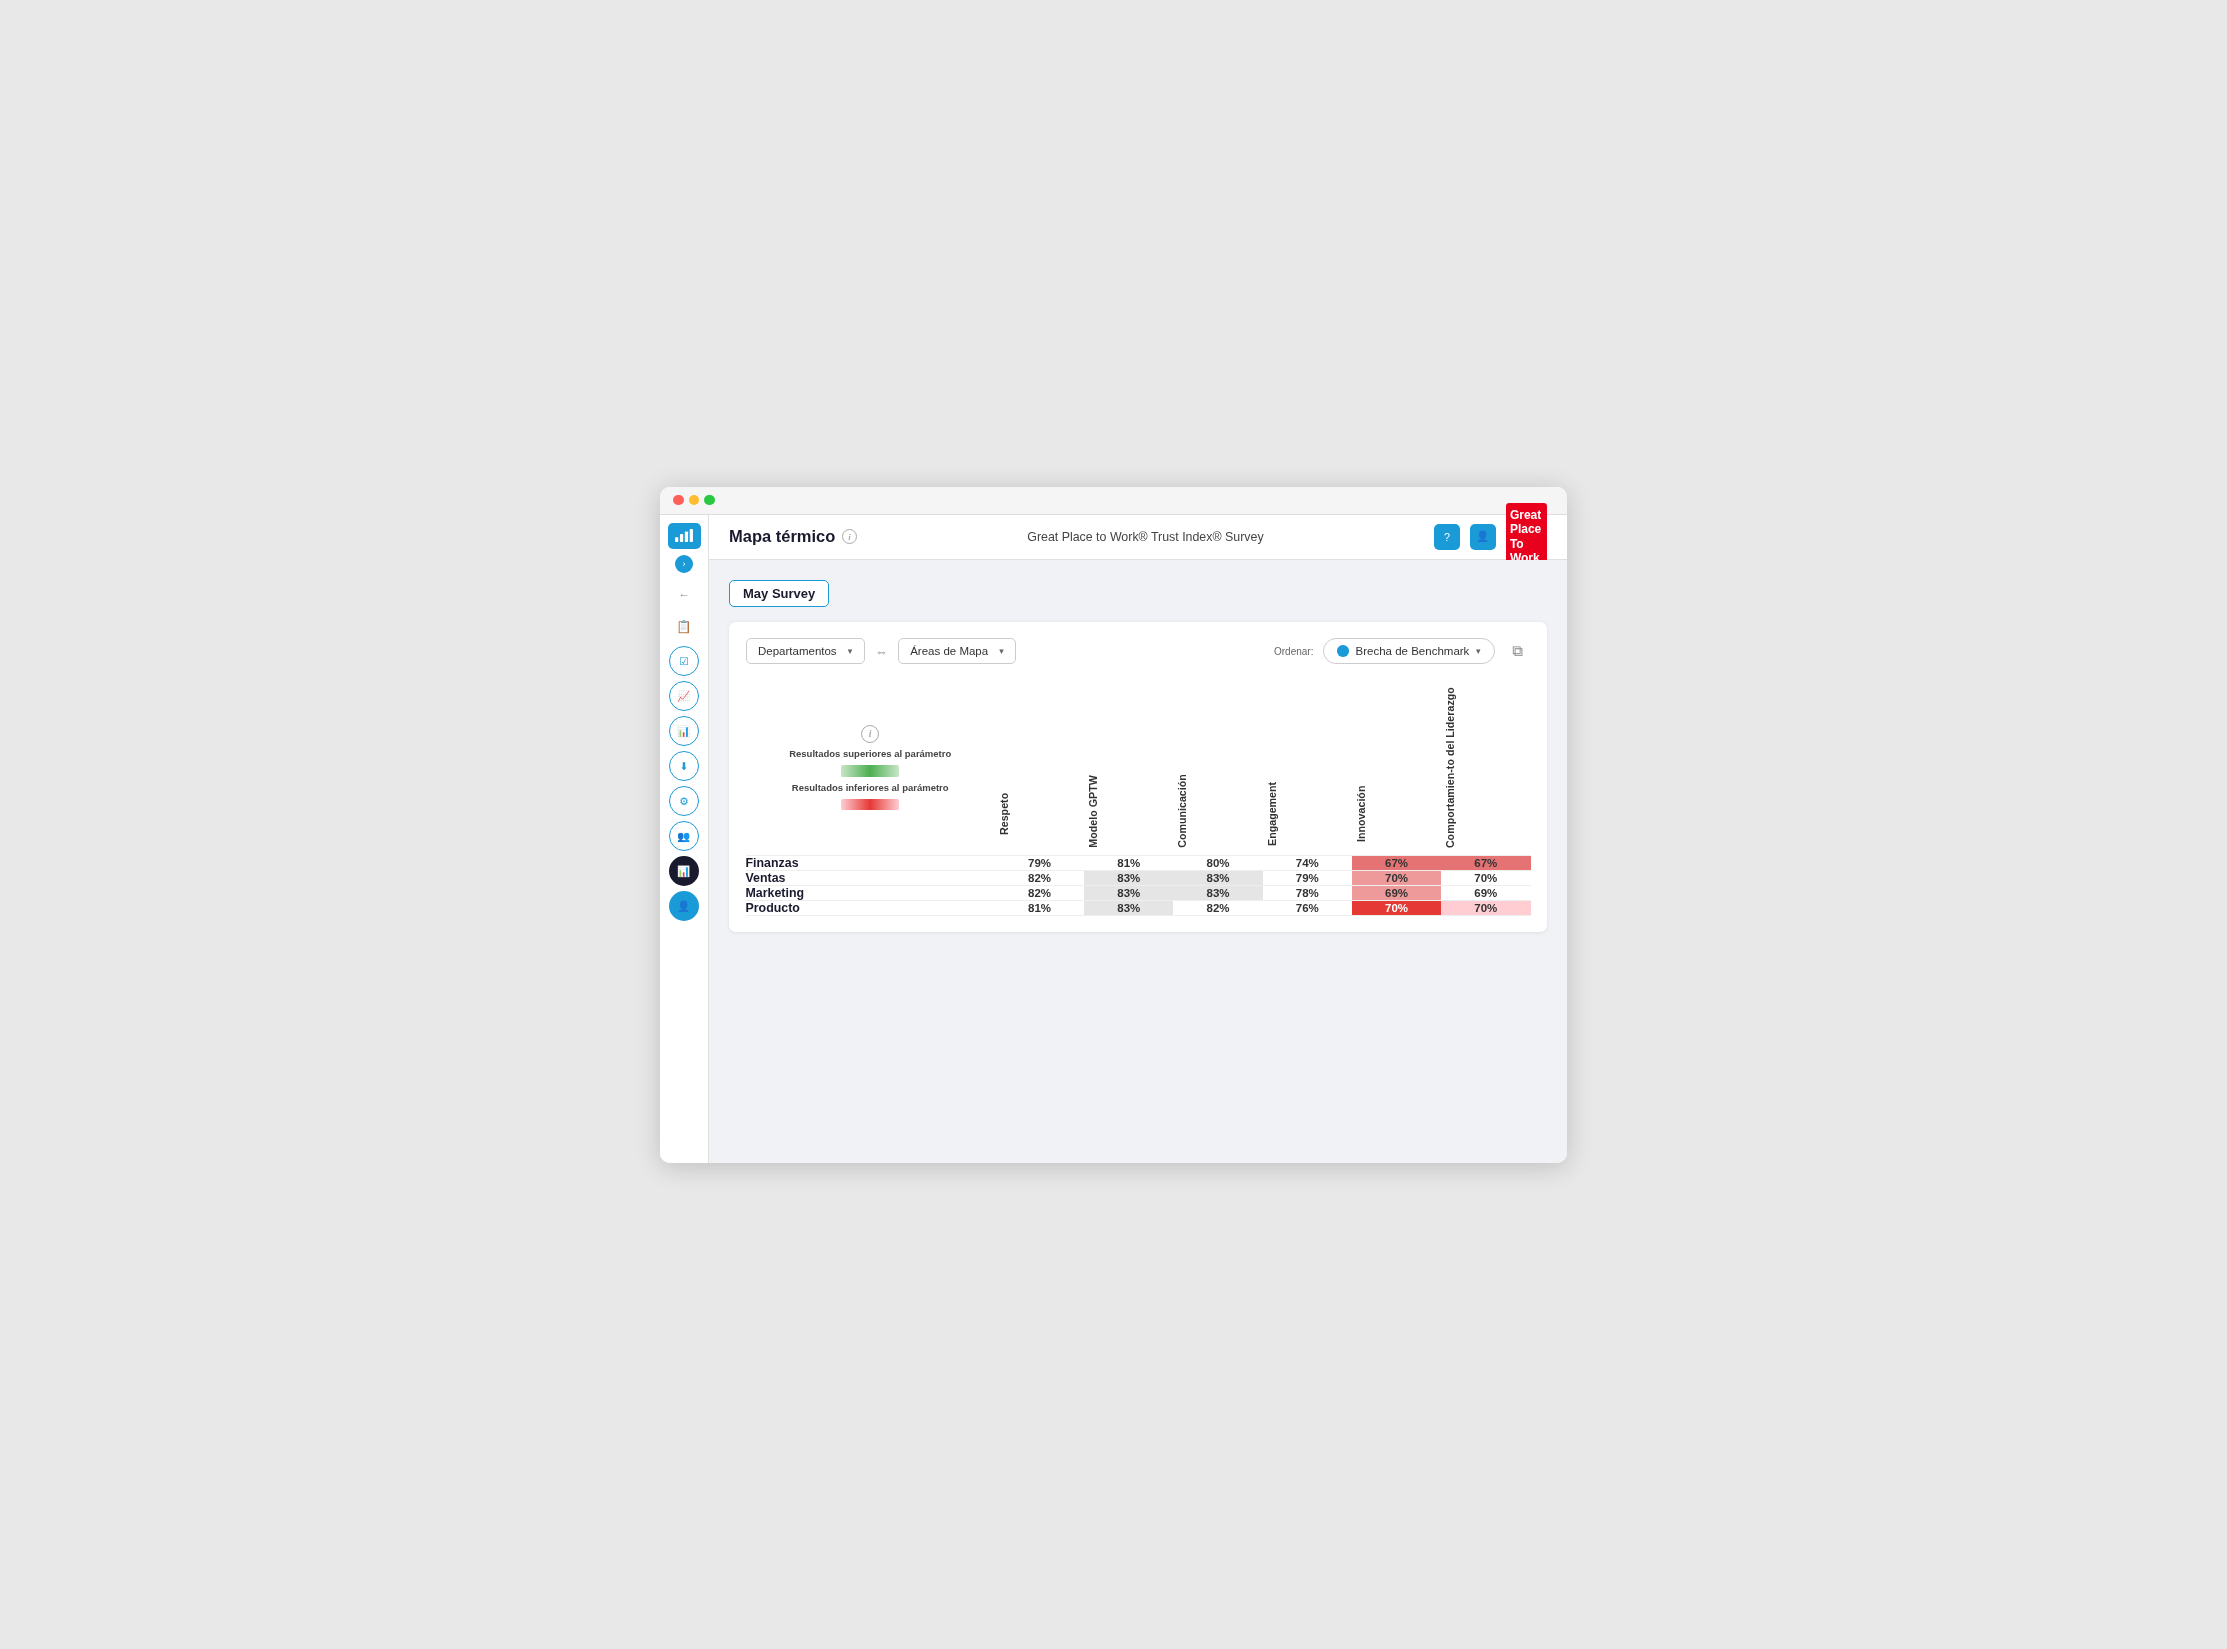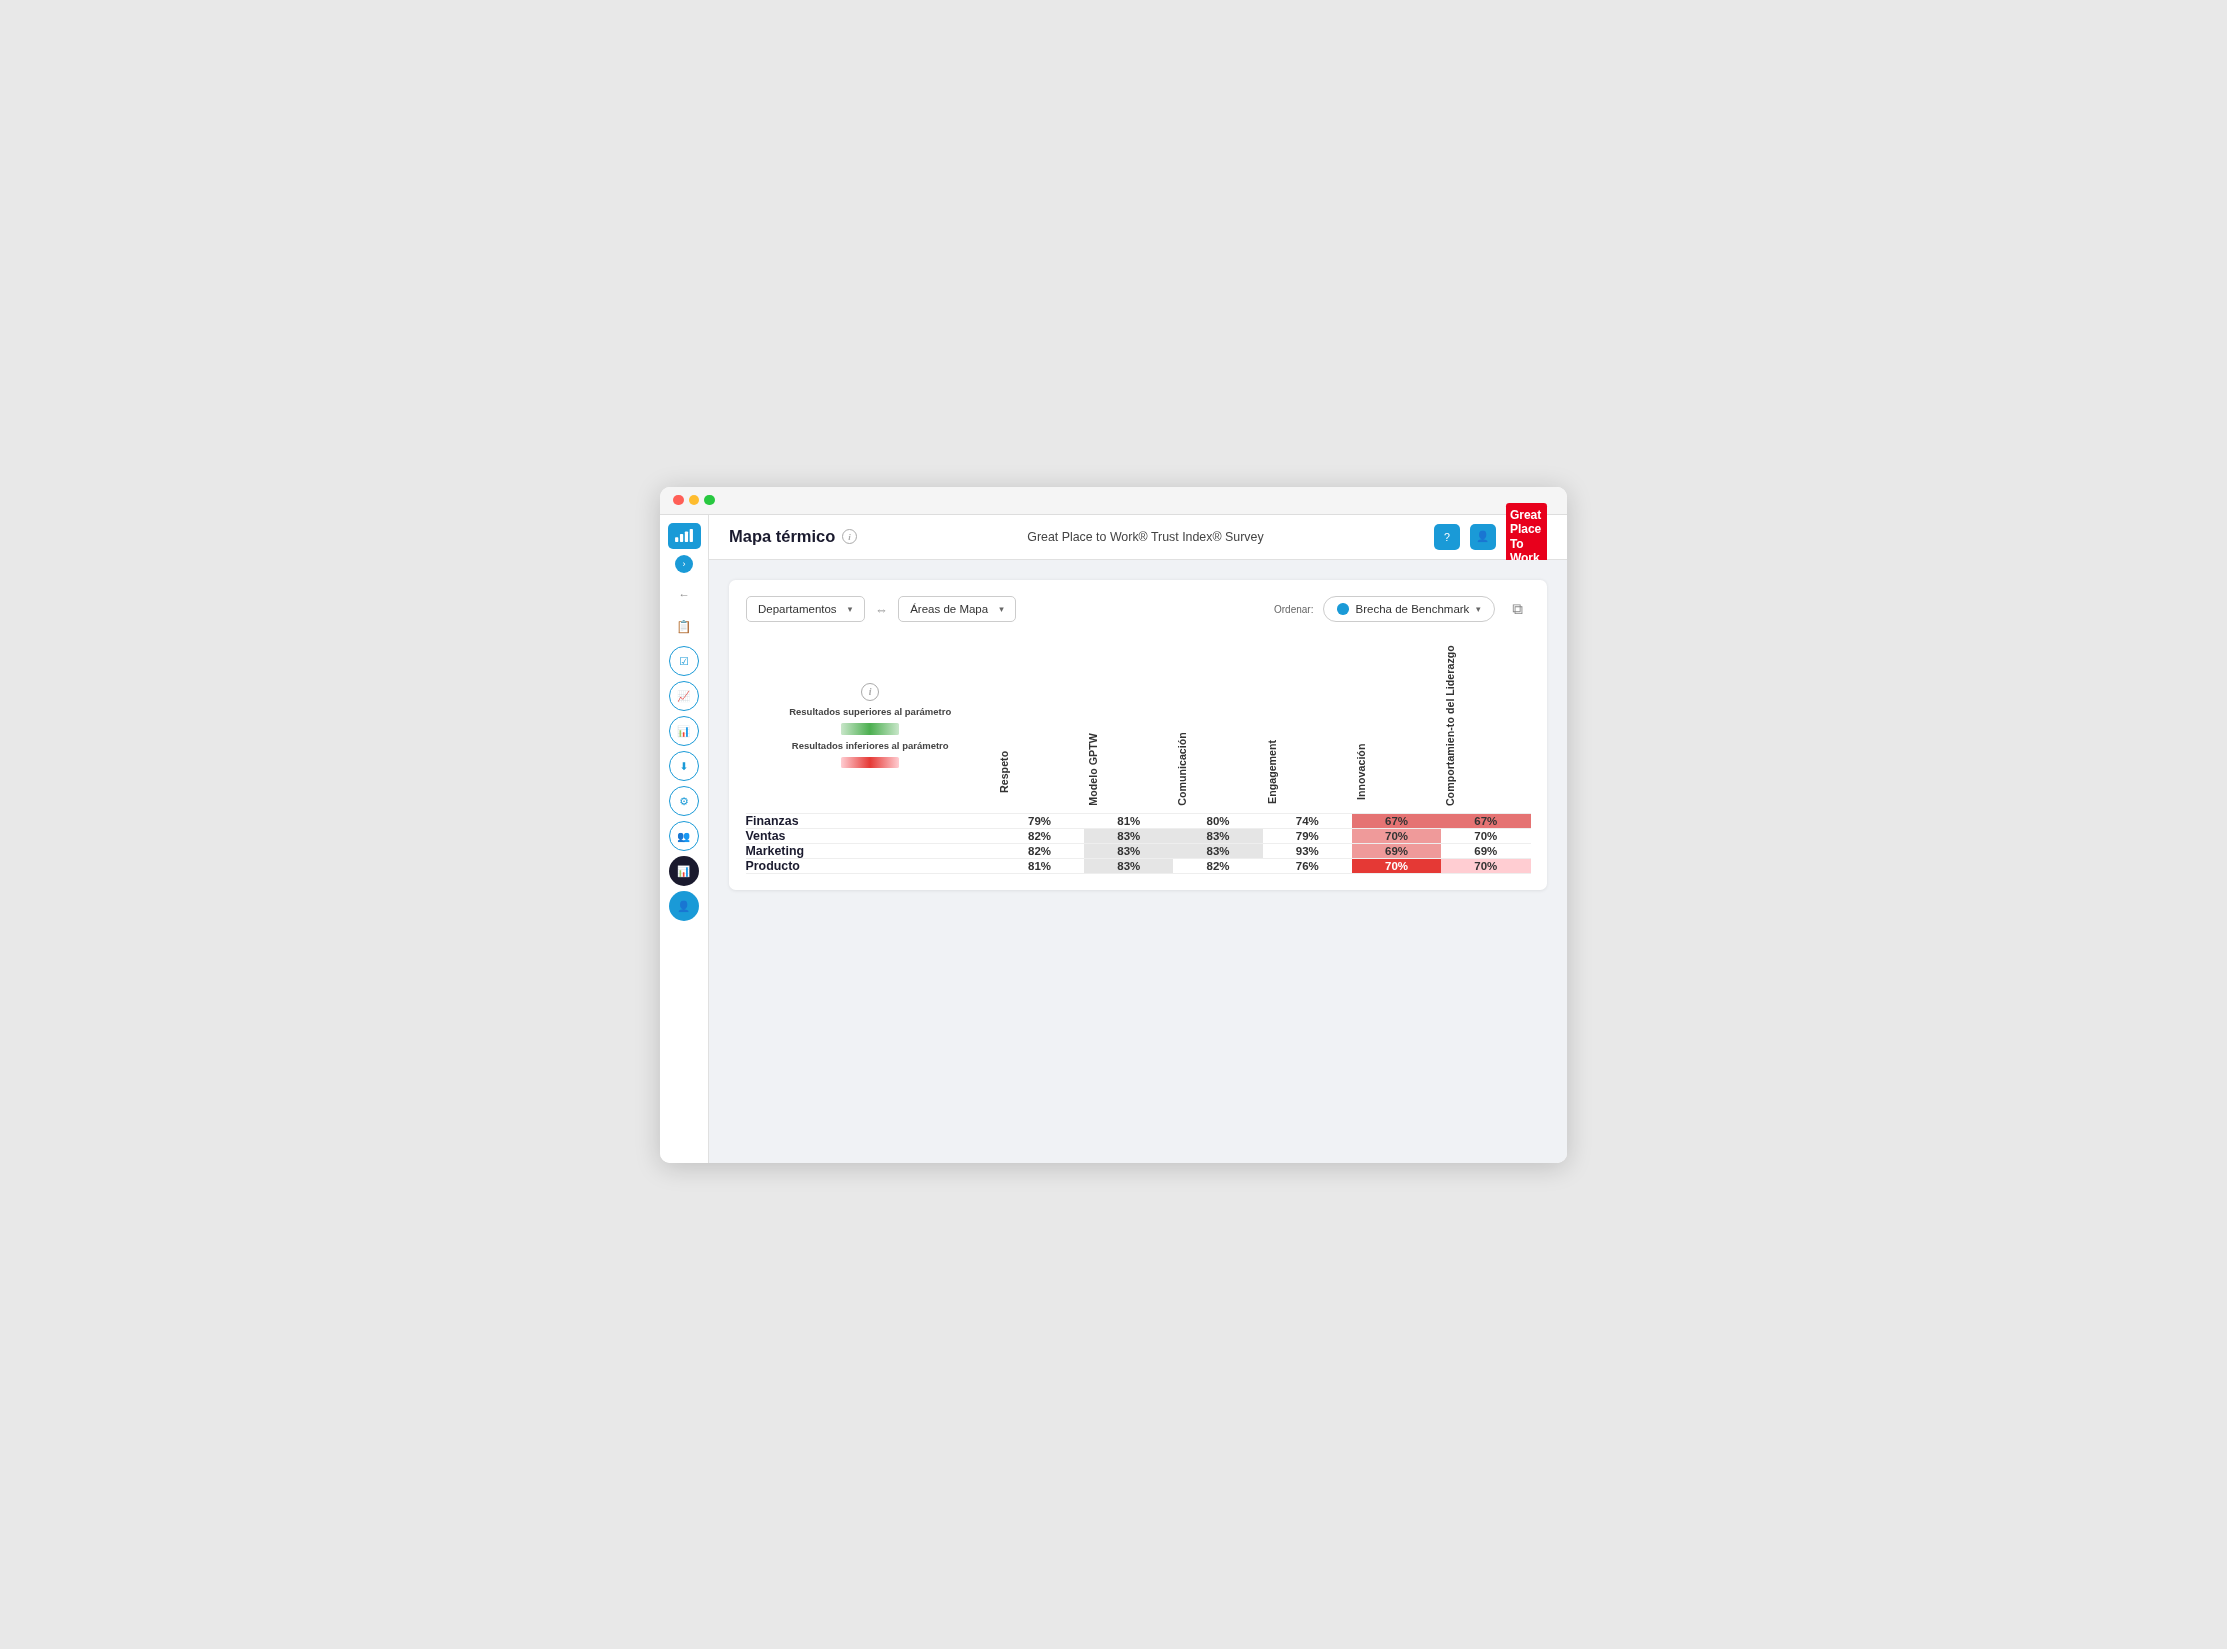--- a/index.html
+++ b/index.html
@@ -425,20 +425,25 @@
           </div>
           <div class="action-icon">
             <span>👤</span>
           </div>
           <div class="gptw-logo">Great<br>Place<br>To<br>Work.</div>
         </div>
       </div>
 
       <div class="main-content">
 
+        <div>
+          <div class="survey-tag">
+            <span>May Survey</span>
+          </div>
+        </div>
 
         <div class="heatmap-card">
 
           <div class="filter-row">
             <div class="filter-select">
               <span>Departamentos</span>
               <span class="chevron">▾</span>
             </div>
             <div class="swap-icon">⇔</div>
             <div class="filter-select">
@@ -508,21 +513,21 @@
                   <td class="cell cell-green-light">83%</td>
                   <td class="cell ">79%</td>
                   <td class="cell cell-red-medium">70%</td>
                   <td class="cell ">70%</td>
                 </tr>
                 <tr>
                   <td class="row-label">Marketing</td>
                   <td class="cell ">82%</td>
                   <td class="cell cell-green-light">83%</td>
                   <td class="cell cell-green-light">83%</td>
-                  <td class="cell ">93%</td>
+                  <td class="cell ">78%</td>
                   <td class="cell cell-red-medium">69%</td>
                   <td class="cell ">69%</td>
                 </tr>
                 <tr>
                   <td class="row-label">Producto</td>
                   <td class="cell ">81%</td>
                   <td class="cell cell-green-light">83%</td>
                   <td class="cell ">82%</td>
                   <td class="cell ">76%</td>
                   <td class="cell cell-red-intense">70%</td>

